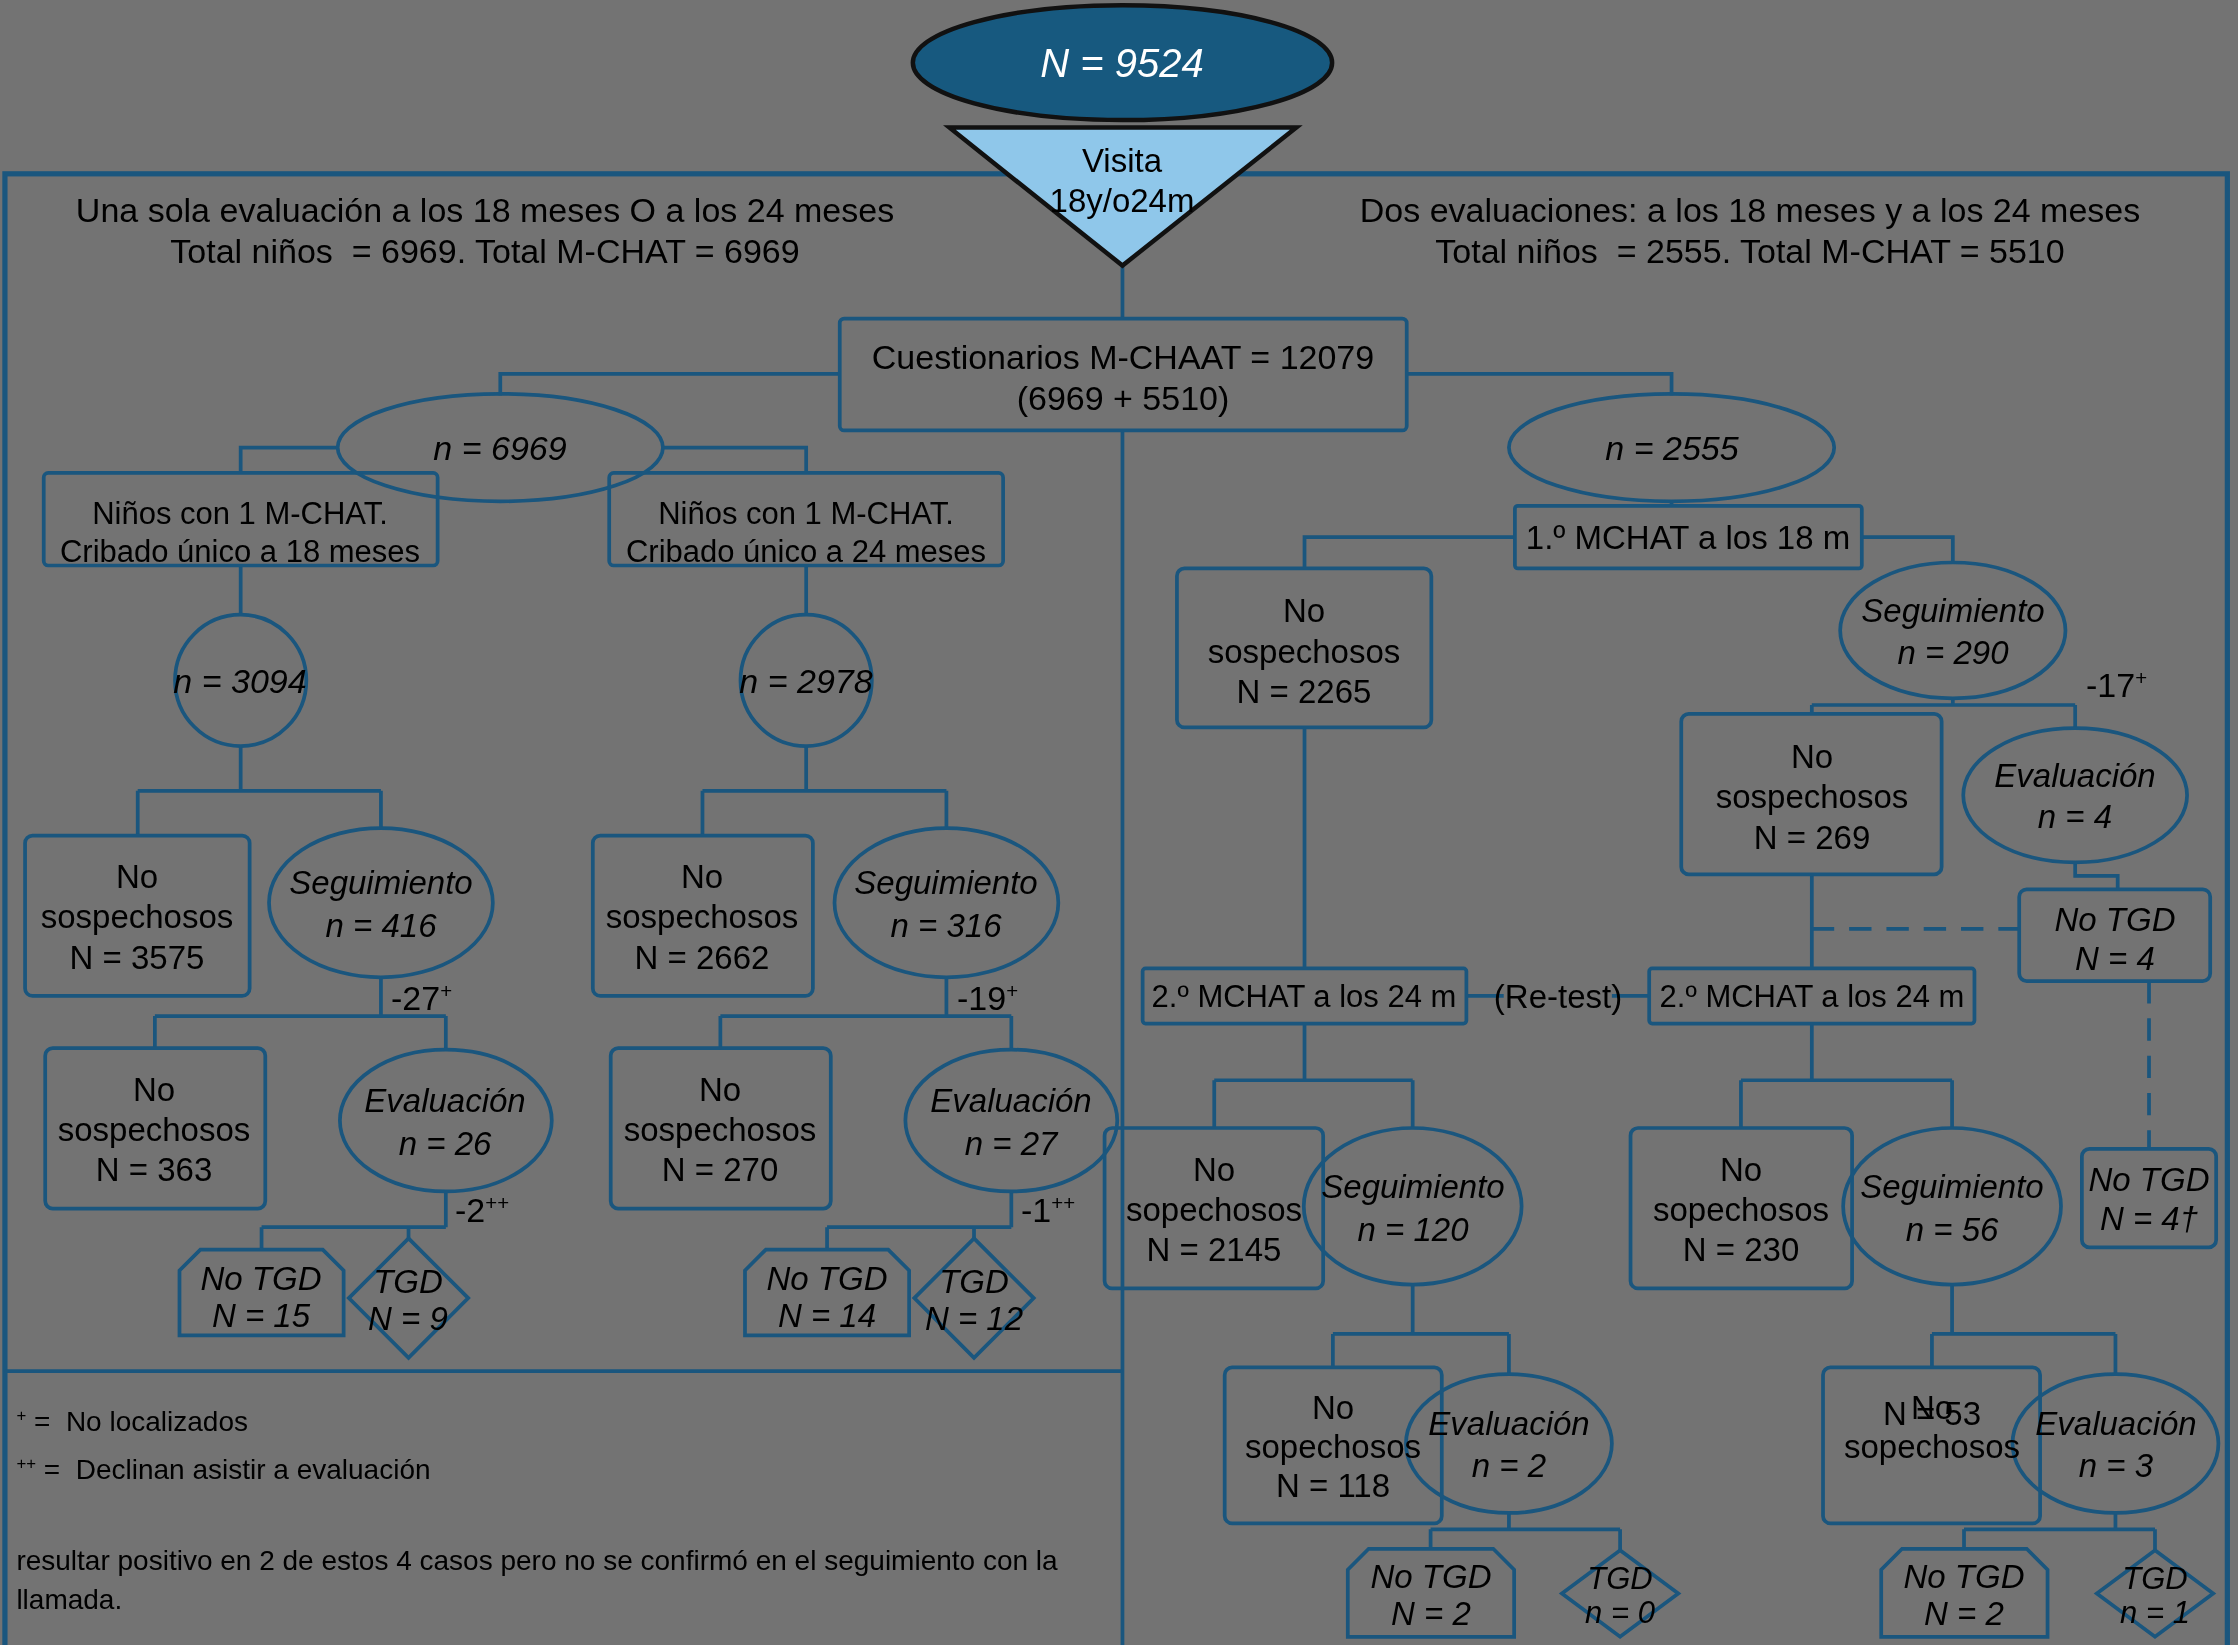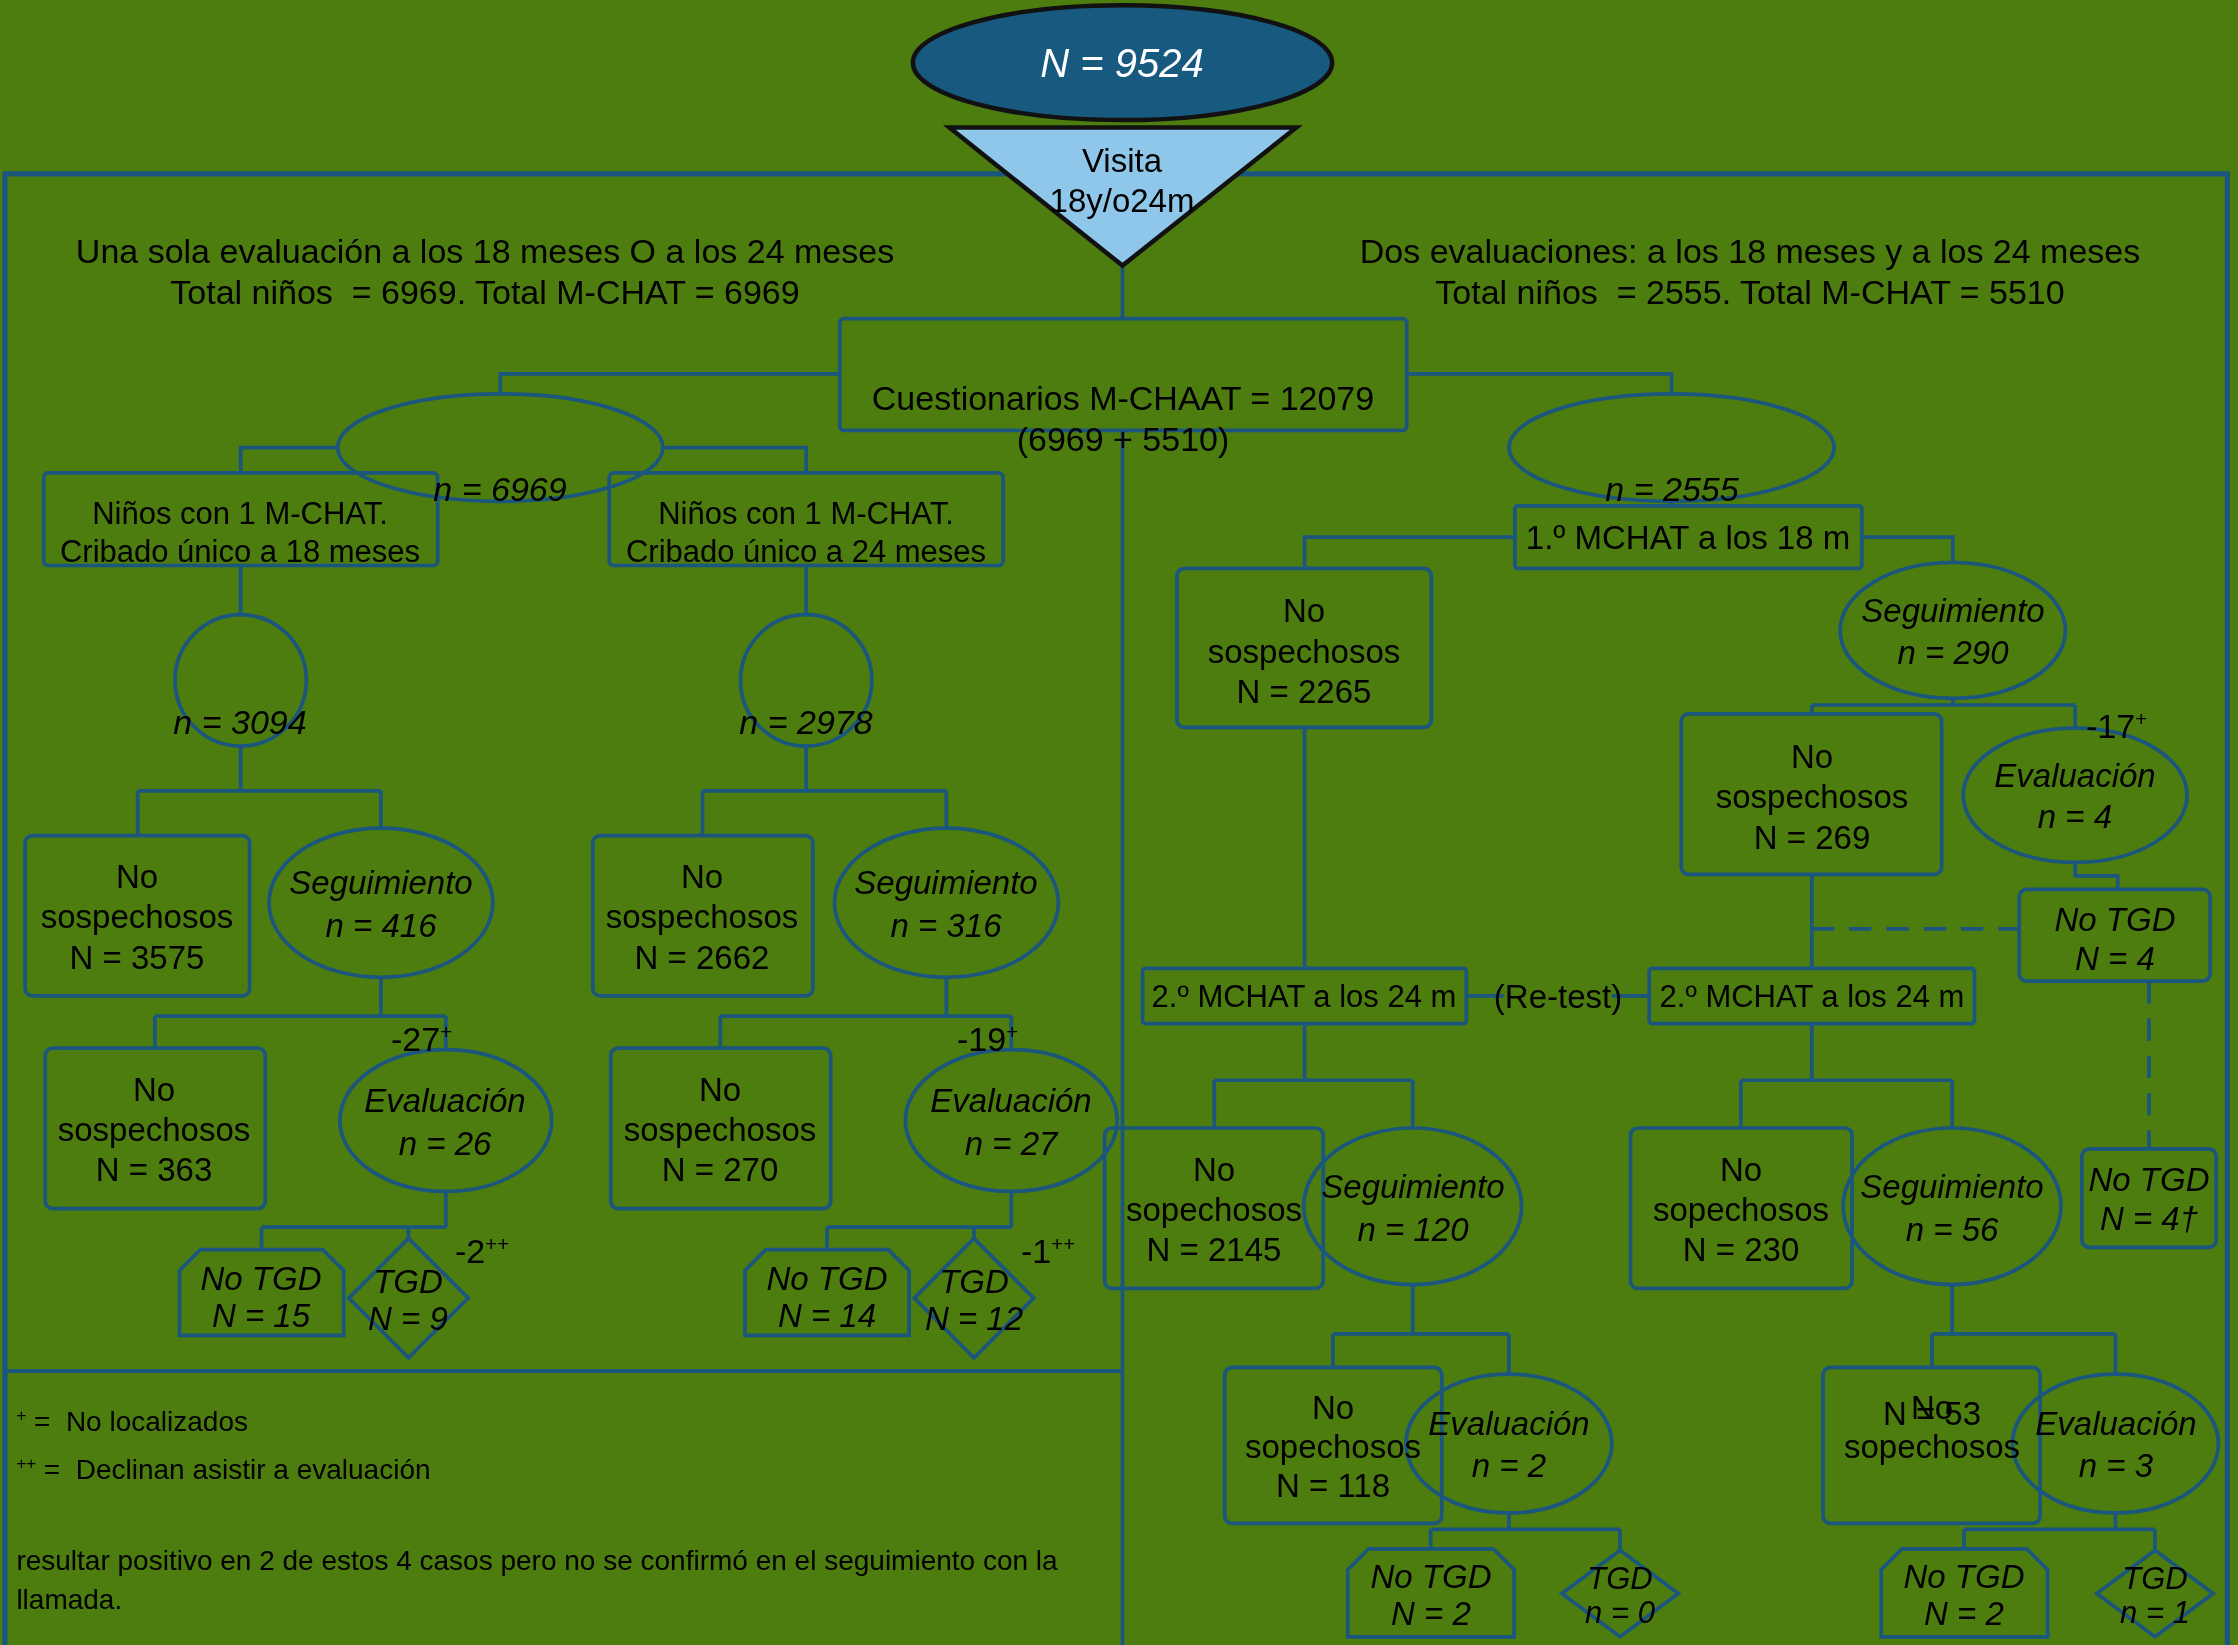--- a/index.html
+++ b/index.html
@@ -3,32 +3,32 @@
 <meta charset="utf-8">
 <style>
   :root{
     --line:#1a567e;
     --nodefill:#17597f;
     --tri:#8fc7ea;
     --ink:#000000;
   }
   html,body{margin:0;padding:0;background:#ffffff;}
   #stage{
-    position:relative;width:2239px;height:1645px;background:#4d7c0f;
+    position:relative;width:2239px;height:1645px;background:#737373;
     font-family:"Liberation Sans", sans-serif;color:var(--ink);
   }
   #wires{position:absolute;left:0;top:0;width:2239px;height:1645px;}
   .t{
     position:absolute;transform:translate(-50%,-50%);
     white-space:pre;text-align:center;font-size:33px;line-height:1;
   }
   .lab{transform:translate(0,-50%);text-align:center;}
   .i{font-style:italic;}
   .s54{font-size:40px;}
-  .s46{font-size:34px;margin-top:41px;}
+  .s46{font-size:34px;}
   .s42{font-size:31px;}
   .s38{font-size:28px;}
   .white{color:#ffffff;}
   sup{font-size:60%;vertical-align:super;}
 </style>
 </head>
 <body>
 
 <div id="stage">
 

